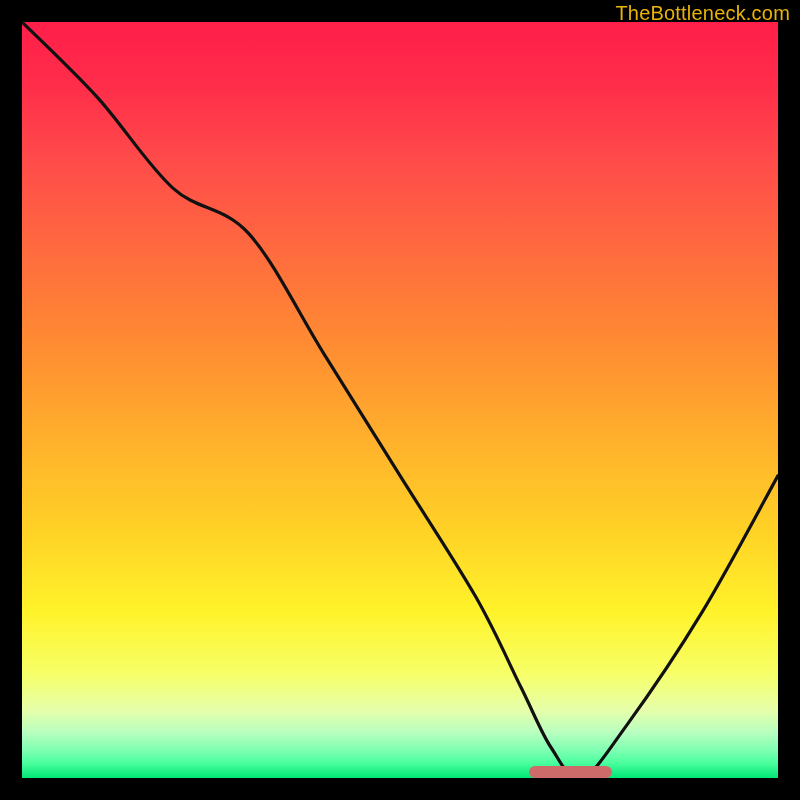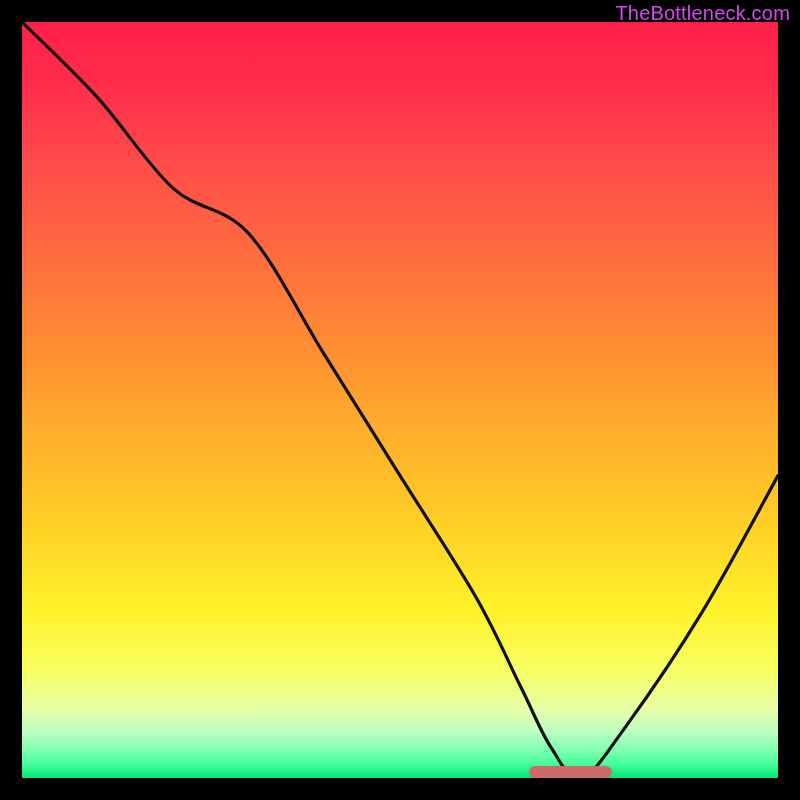--- a/index.html
+++ b/index.html
@@ -61,21 +61,21 @@
     position: absolute;
     bottom: 0px;
     height: 12px;
     border-radius: 6px;
     background: #cd6b6b;
   }
   .watermark {
     position: absolute;
     top: 2px;
     right: 10px;
-    color: #d946ef;
+    color: #eab308;
     font-size: 20px;
     letter-spacing: 0.2px;
     font-weight: 500;
   }
 </style>
 </head>
 <body>
 
 <div class="watermark">TheBottleneck.com</div>
 

